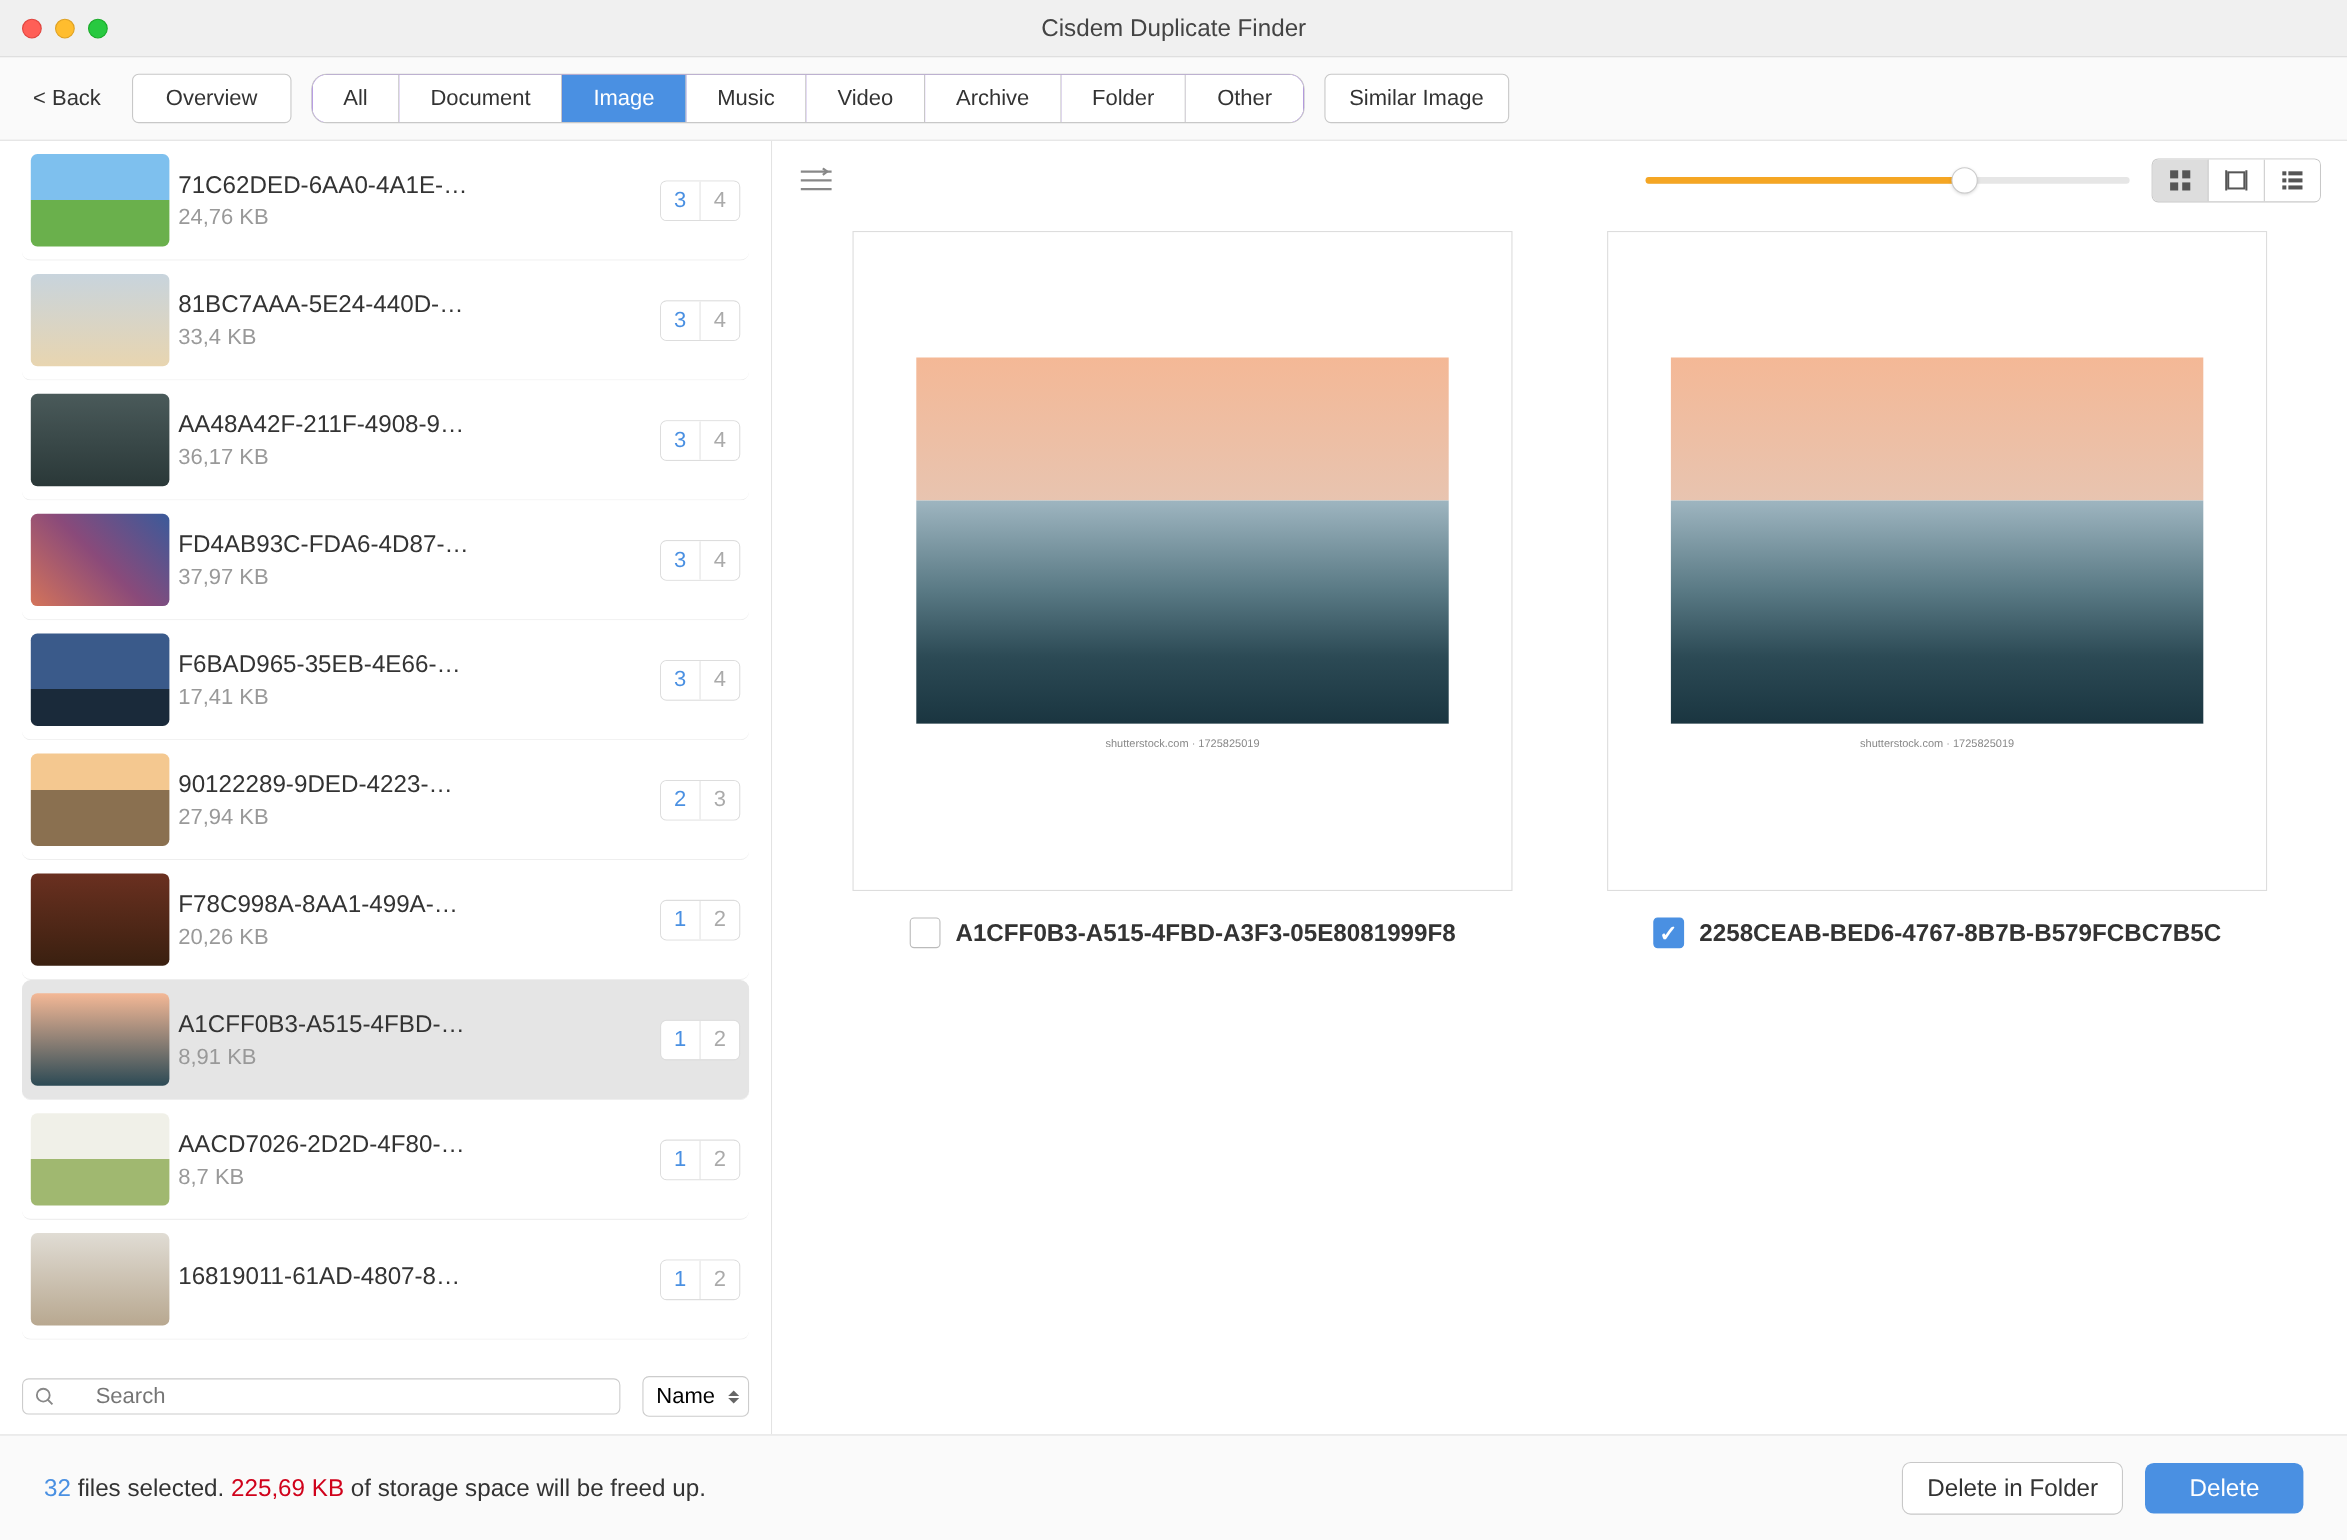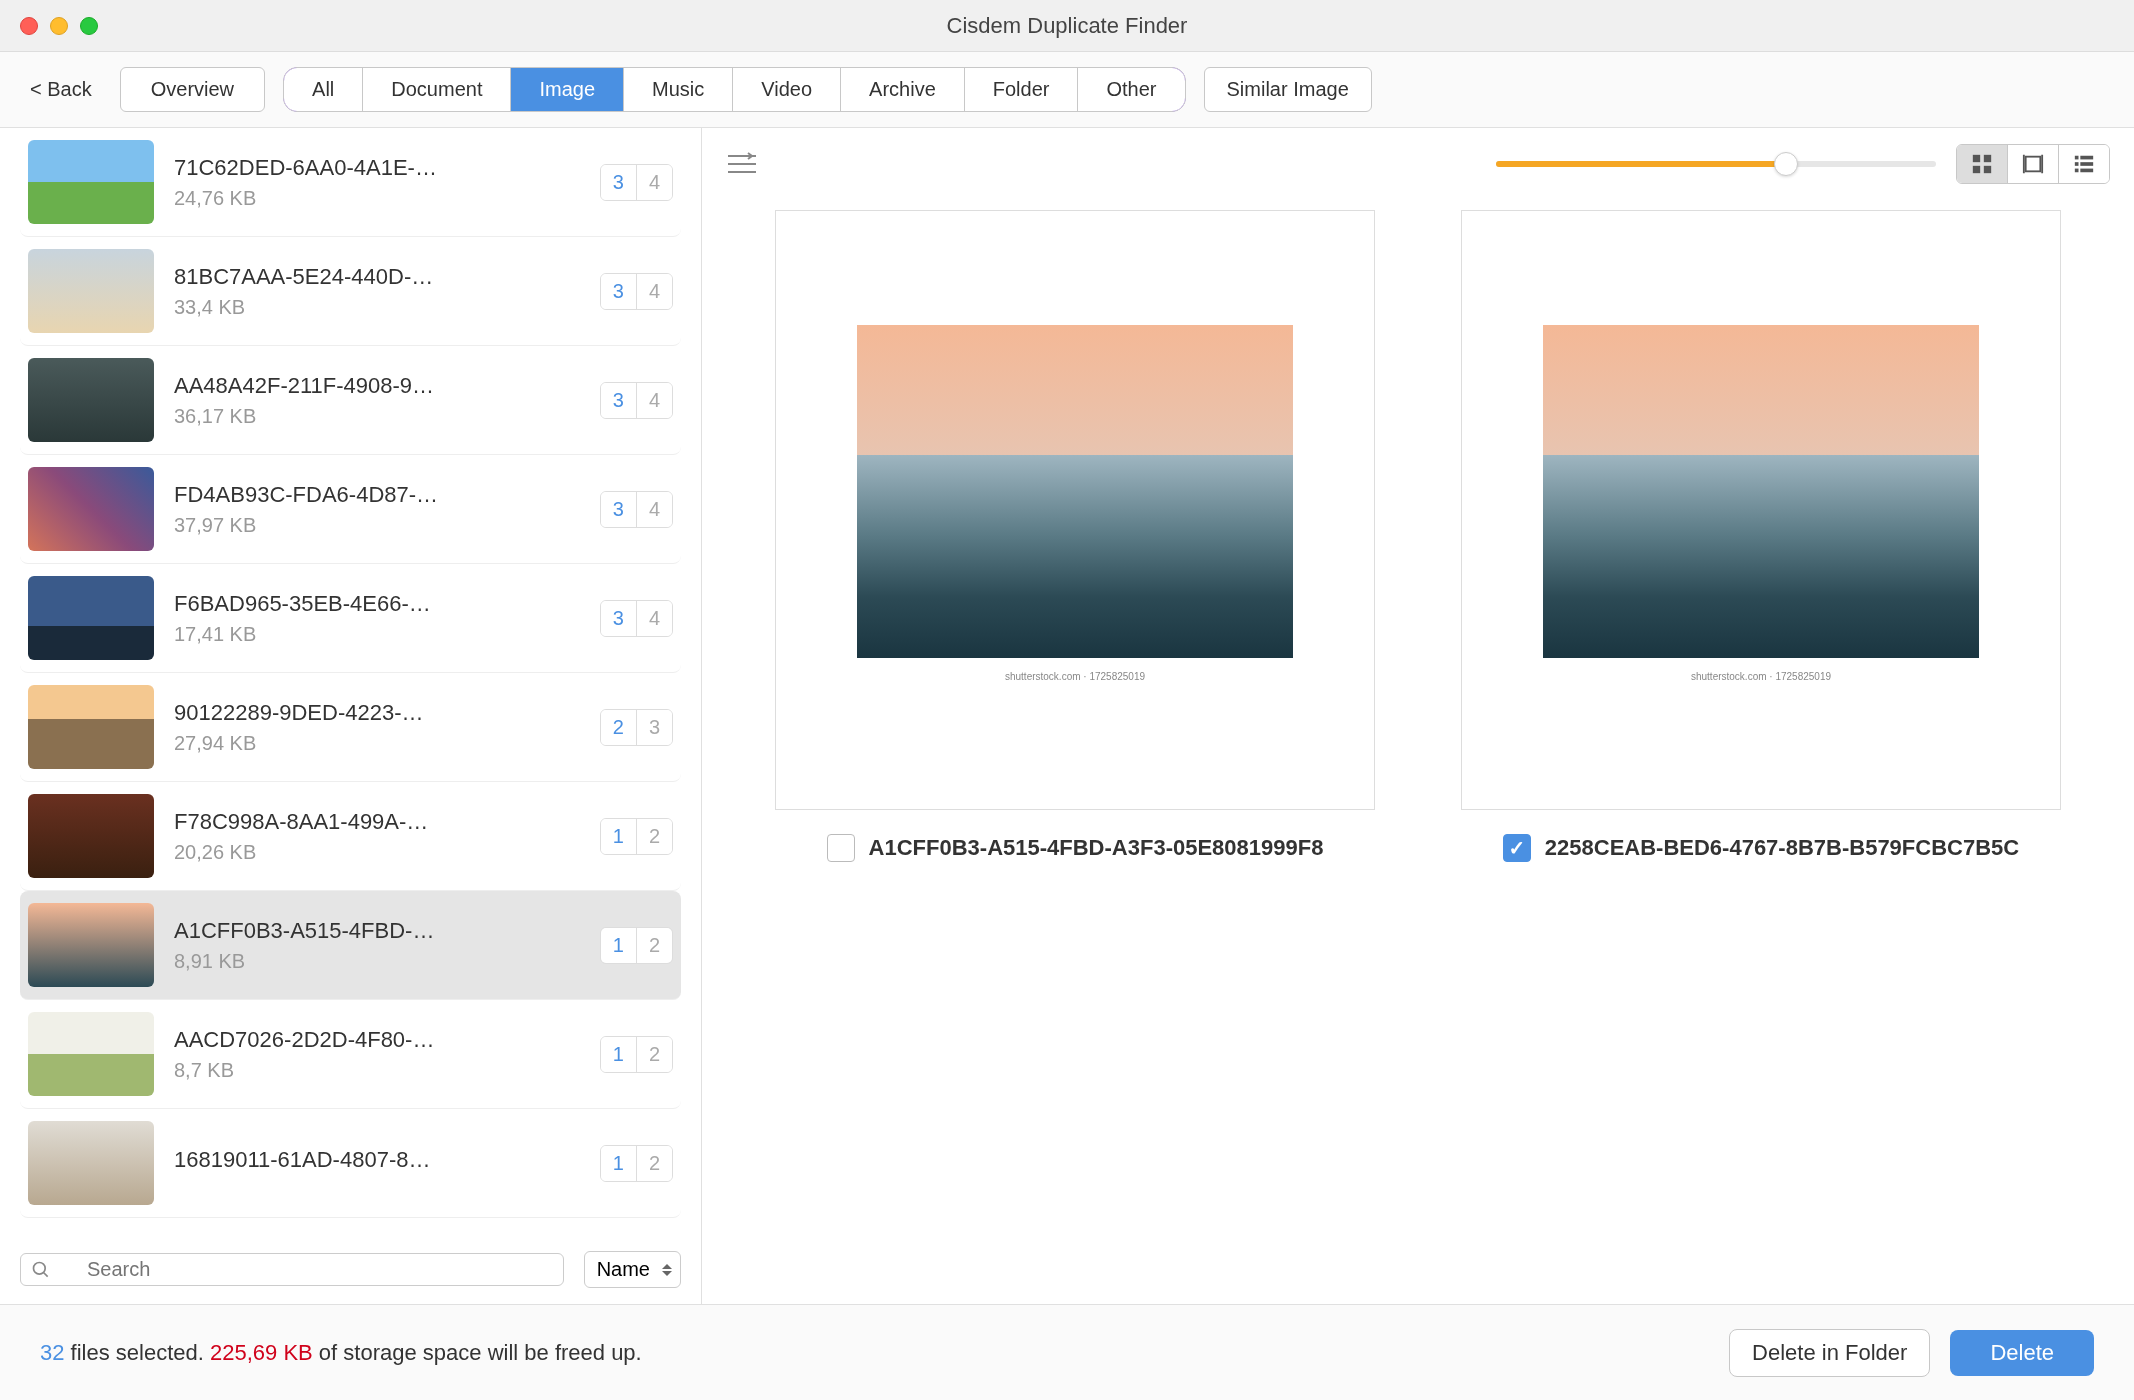--- a/index.html
+++ b/index.html
@@ -24,21 +24,21 @@
 .seg-btn.active { background: #4a90e2; color: #fff; }
 .btn-similar { border: 1px solid #c8c8c8; background: #fff; border-radius: 6px; font-size: 20px; padding: 10px 22px; cursor: pointer; color: #333; }
 
 .content { flex: 1; display: flex; overflow: hidden; }
 
 .sidebar { width: 702px; display: flex; flex-direction: column; border-right: 1px solid #e0e0e0; }
 .list { flex: 1; overflow-y: auto; padding: 0 20px; }
 .list-item { display: flex; align-items: center; padding: 12px 8px; border-bottom: 1px solid #eee; cursor: pointer; border-radius: 8px; }
 .list-item.selected { background: #e5e5e5; }
 .thumb { width: 126px; height: 84px; border-radius: 6px; object-fit: cover; background: #ccc; flex-shrink: 0; display: flex; align-items: center; justify-content: center; }
-.item-text { flex: 1; margin-left: 20px; overflow: hidden; }
+.item-text { flex: 1; margin-left: 8px; overflow: hidden; }
 .item-name { font-size: 22px; color: #333; white-space: nowrap; overflow: hidden; text-overflow: ellipsis; }
 .item-size { font-size: 20px; color: #999; margin-top: 6px; }
 .item-badges { display: flex; gap: 0; border: 1px solid #ddd; border-radius: 6px; overflow: hidden; margin-left: 10px; }
 .badge { font-size: 20px; padding: 6px 12px; background: #fff; border-right: 1px solid #ddd; }
 .badge:last-child { border-right: none; }
 .badge.blue { color: #4a90e2; }
 .badge.gray { color: #aaa; }
 
 .sidebar-bottom { display: flex; align-items: center; gap: 20px; padding: 10px 20px 16px 20px; }
 .search-wrap { flex: 1; display: flex; align-items: center; border: 1px solid #ccc; border-radius: 6px; padding: 4px 10px; background: #fff; gap: 28px; }
@@ -62,21 +62,21 @@
 .slider-thumb { position: absolute; width: 24px; height: 24px; background: #fff; border: 1px solid #ccc; border-radius: 50%; top: 50%; transform: translate(-50%, -50%); left: 66%; box-shadow: 0 1px 3px rgba(0,0,0,0.15); }
 .view-toggle { display: flex; border: 1px solid #c8c8c8; border-radius: 6px; overflow: hidden; }
 .view-btn { padding: 8px 14px; background: #fff; border-right: 1px solid #c8c8c8; cursor: pointer; display: flex; align-items: center; }
 .view-btn:last-child { border-right: none; }
 .view-btn.active { background: #ddd; }
 .view-btn svg { width: 22px; height: 22px; }
 
 .preview-area { flex: 1; display: grid; grid-template-columns: 1fr 1fr; gap: 20px; padding: 10px 40px 30px 40px; align-content: start; }
 .preview-card { display: flex; flex-direction: column; align-items: center; }
 .preview-box { width: 600px; height: 600px; border: 1px solid #ddd; background: #fff; display: flex; align-items: center; justify-content: center; }
-.preview-img { width: 436px; height: 370px; display: flex; flex-direction: column; }
+.preview-img { width: 484px; height: 370px; display: flex; flex-direction: column; }
 .preview-sky { height: 35%; background: linear-gradient(#f4b896, #e8c4b0); }
 .preview-mtn { height: 55%; background: linear-gradient(#9eb5c0, #5a7a85 40%, #2c4a55 70%, #1a3540); }
 .preview-caption { height: 10%; background: #fff; font-size: 10px; color: #888; display: flex; align-items: center; justify-content: center; }
 .preview-label { display: flex; align-items: center; gap: 14px; margin-top: 24px; }
 .preview-check { width: 28px; height: 28px; border: 1px solid #bbb; border-radius: 4px; cursor: pointer; display: flex; align-items: center; justify-content: center; }
 .preview-check.checked { background: #4a90e2; border-color: #4a90e2; }
 .preview-check.checked::after { content: '✓'; color: #fff; font-size: 20px; font-weight: bold; }
 .preview-filename { font-size: 22px; color: #333; font-weight: bold; }
 
 .footer { height: 96px; border-top: 1px solid #e0e0e0; display: flex; align-items: center; padding: 0 40px; gap: 20px; background: #fafafa; }

